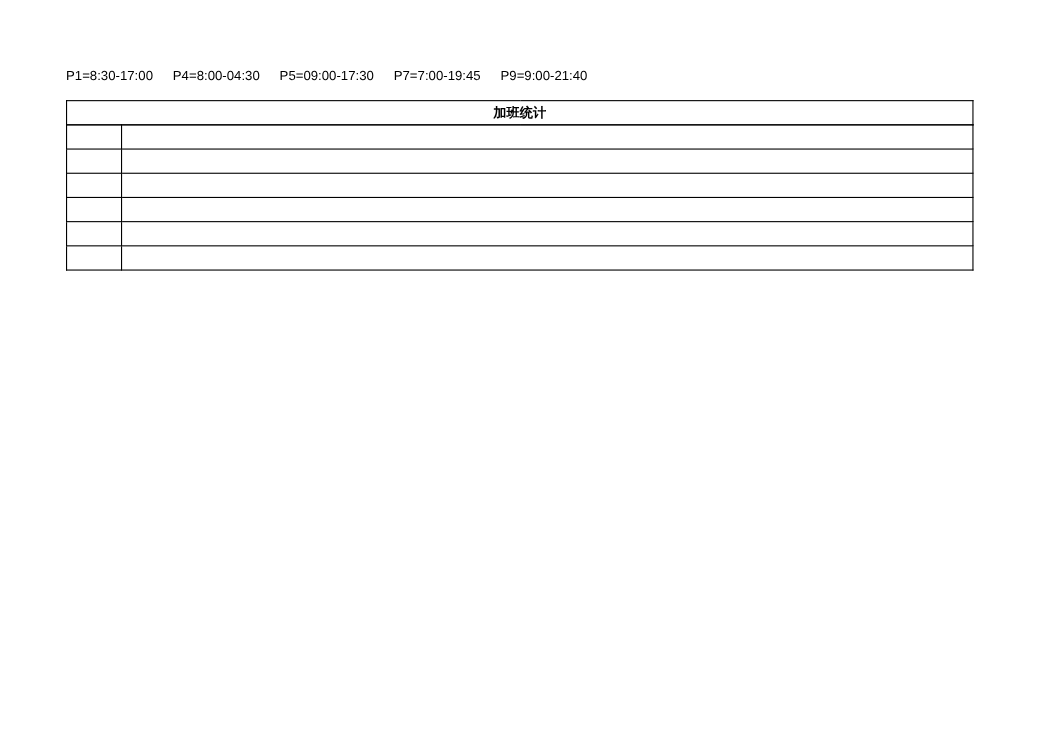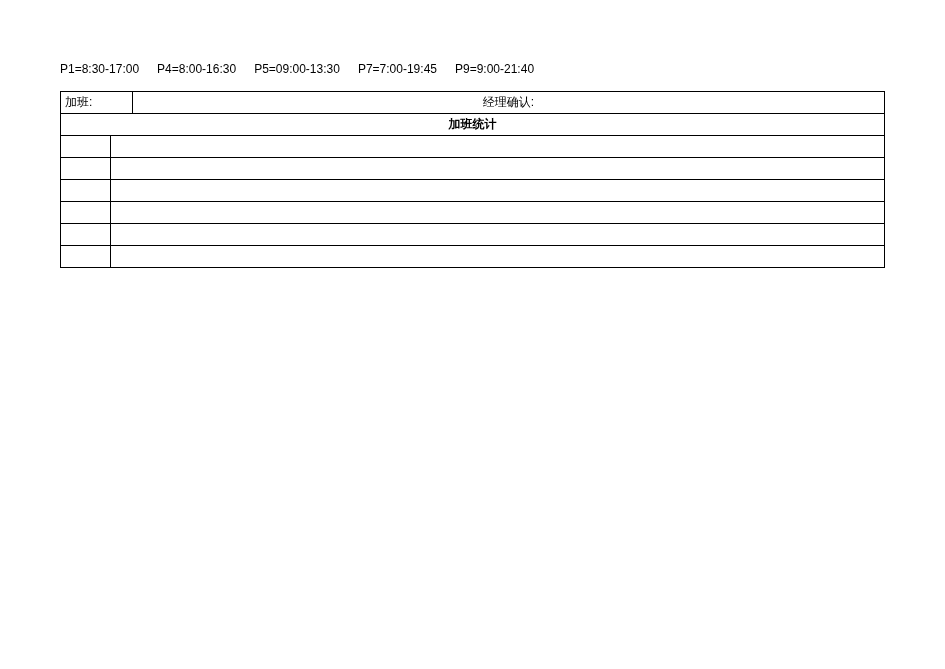--- a/index.html
+++ b/index.html
@@ -45,35 +45,31 @@
     .center { text-align: center; }
   </style>
 </head>
 <body>
 
 <div class="page">
 
   <div class="legend">
     <div class="legend-row">
       <span class="legend-item">P1=8:30-17:00</span>
-      <span class="legend-item">P4=8:00-16:30</span>
-      <span class="legend-item">P5=09:00-13:30</span>
+      <span class="legend-item">P4=8:00-04:30</span>
+      <span class="legend-item">P5=09:00-17:30</span>
       <span class="legend-item">P7=7:00-19:45</span>
       <span class="legend-item">P9=9:00-21:40</span>
     </div>
   </div>
 
   <div class="tables-wrap">
 
     <table class="hdr-table">
       <tbody>
-          <tr>
-        <td>加班:</td>
-        <td class="center">经理确认:</td>
-      </tr>
       <tr class="title-row">
         <td colspan="2">加班统计</td>
       </tr>
     </tbody>
       </table>
 
     <table class="data-table">
       <tbody>
           <tr>
         <td></td>

